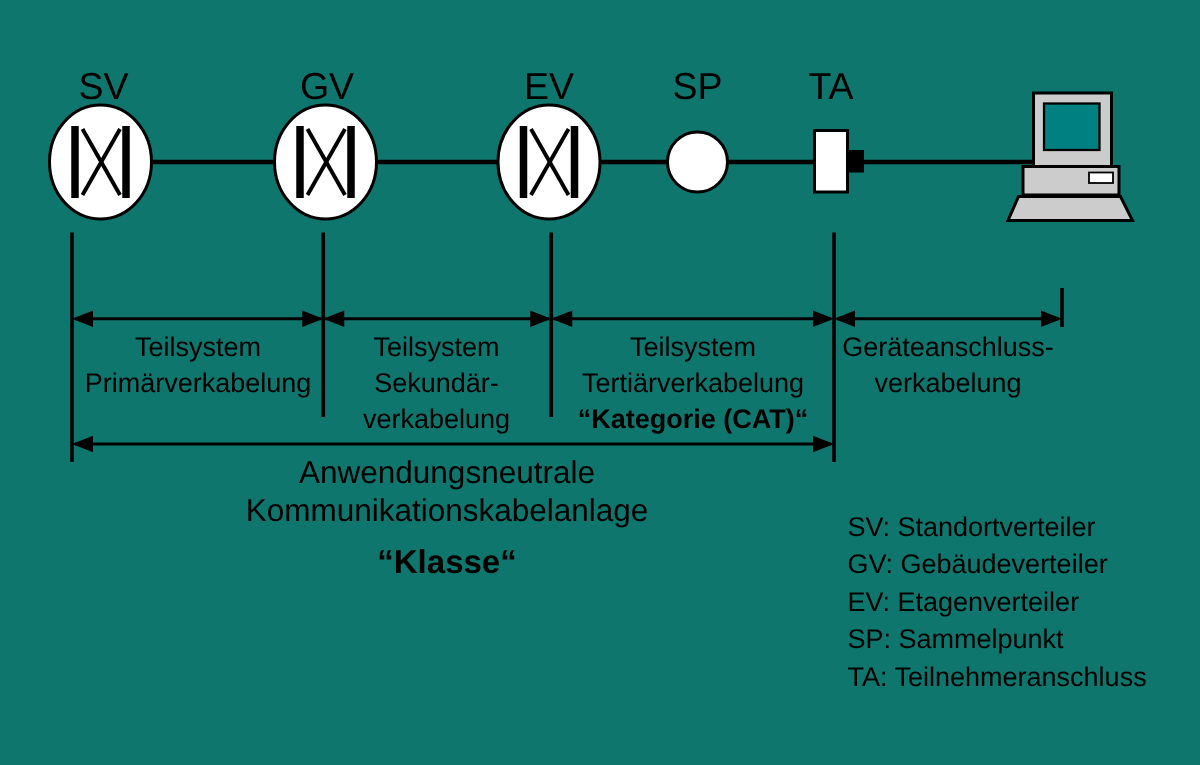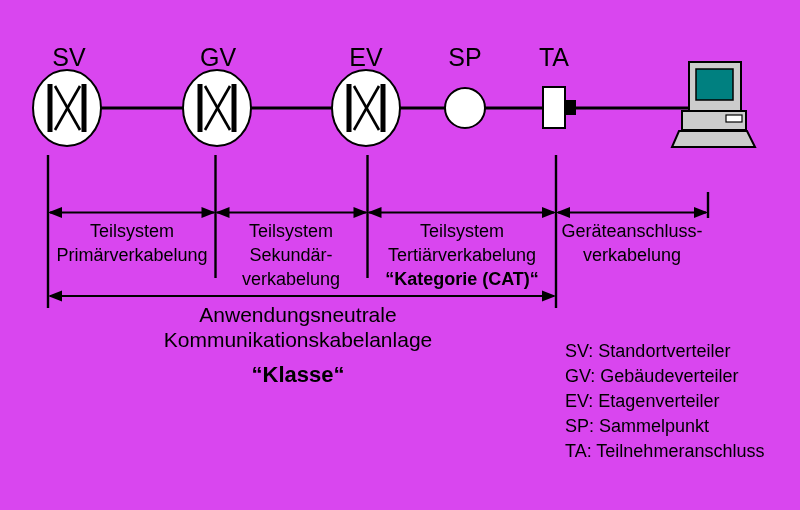--- a/index.html
+++ b/index.html
@@ -1,16 +1,16 @@
 <!DOCTYPE html>
 <html><head>
 <meta charset="utf-8">
 <style>
   html, body { margin: 0; padding: 0; background: #ffffff; }
-  .stage { width: 800px; height: 510px; position: relative; background: #d946ef; overflow: hidden; }
+  .stage { width: 800px; height: 510px; position: relative; background: #0f766e; overflow: hidden; }
   svg text {
     font-family: "Liberation Sans", "DejaVu Sans", sans-serif;
     fill: #000000;
   }
   .node-label { font-size: 25px; }
   .seg-text   { font-size: 18px; }
   .seg-hl     { font-size: 18px; font-weight: bold; }
   .overall-text { font-size: 21px; }
   .overall-hl   { font-size: 22px; font-weight: bold; }
   .legend-text  { font-size: 18px; }

